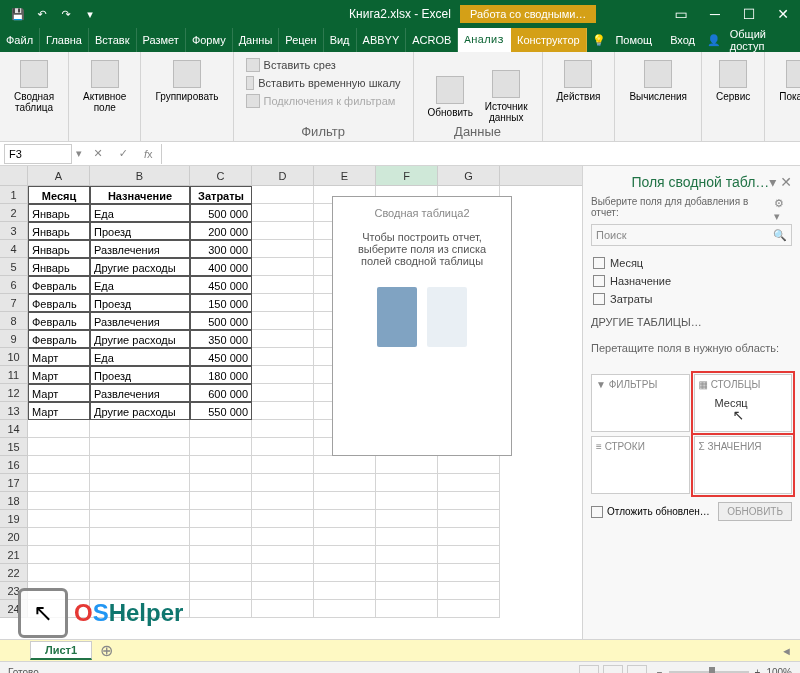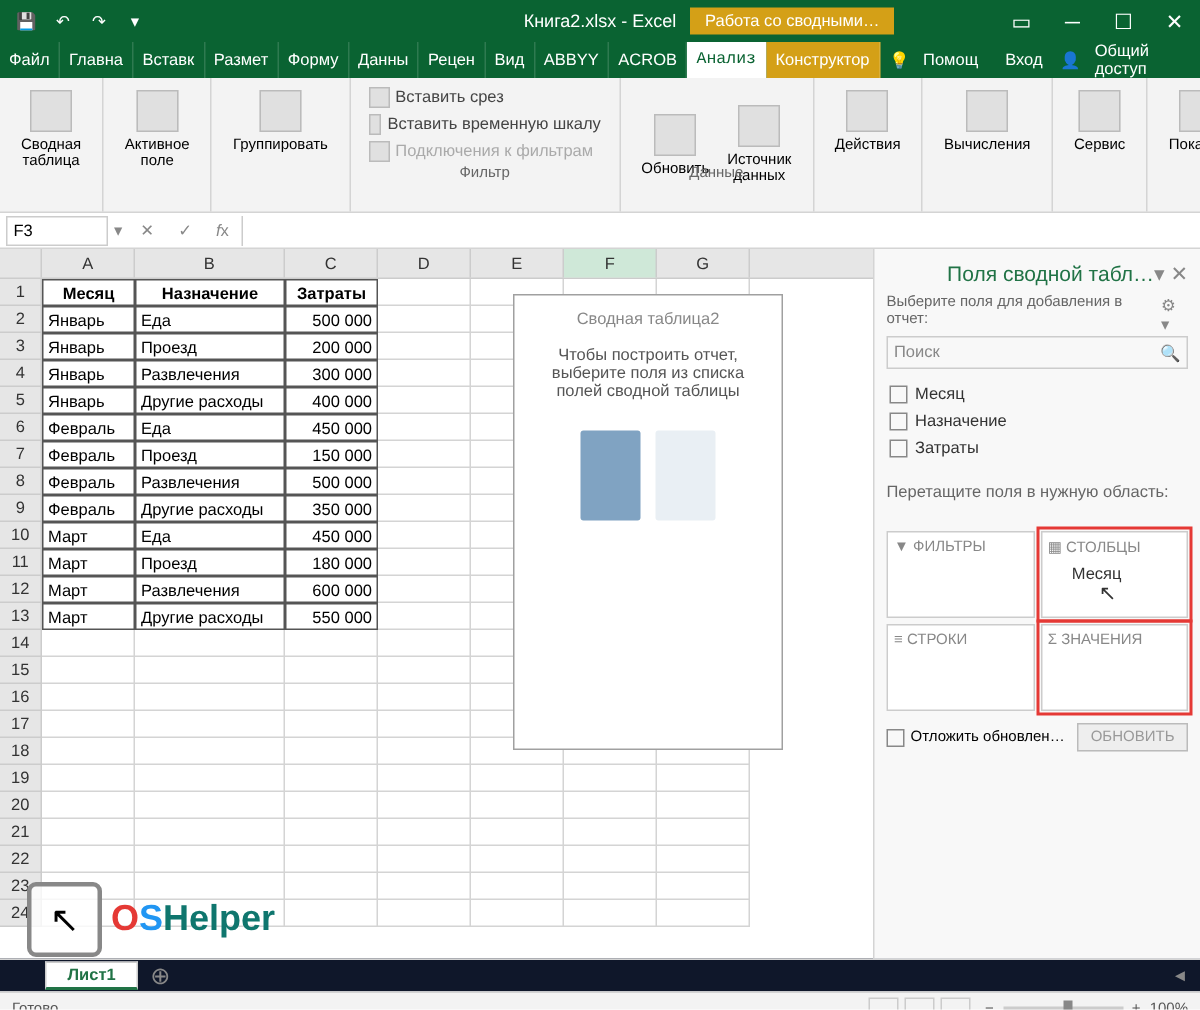--- a/index.html
+++ b/index.html
@@ -15,21 +15,21 @@
 
 .tabbar { height: 24px; background: #0a6332; color: #fff; display: flex; align-items: stretch; font-size: 11px; }
 .tab { padding: 0 6px; display: flex; align-items: center; border-right: 1px solid rgba(255,255,255,0.15); cursor: pointer; white-space: nowrap; }
 .tab.active { background: #fff; color: #0a6332; font-family: Liberation Mono, monospace; }
 .tab.ctx { background: #d4a017; color: #fff; }
 .tabbar .right { margin-left: auto; display: flex; }
 .tabbar .right span { padding: 0 6px; display: flex; align-items: center; gap: 3px; }
 
 .ribbon { height: 90px; background: #f3f3f3; border-bottom: 1px solid #d4d4d4; display: flex; }
 .rgroup { border-right: 1px solid #d4d4d4; padding: 4px 8px; display: flex; flex-direction: column; position: relative; }
-.rgroup .glabel { position: absolute; bottom: 20px; left: 0; right: 0; text-align: center; font-size: 10px; color: #666; }
+.rgroup .glabel { position: absolute; bottom: 2px; left: 0; right: 0; text-align: center; font-size: 13px; color: #666; }
 .rbtn-big { display: flex; flex-direction: column; align-items: center; justify-content: center; padding: 4px 6px; cursor: pointer; font-size: 10px; text-align: center; }
 .rbtn-big .ico { width: 28px; height: 28px; background: #e0e0e0; border: 1px solid #bbb; margin-bottom: 3px; }
 .rbtn-sm { display: flex; align-items: center; gap: 4px; padding: 2px 4px; cursor: pointer; font-size: 11px; color: #444; white-space: nowrap; }
 .rbtn-sm .sico { width: 14px; height: 14px; background: #e0e0e0; border: 1px solid #bbb; }
 .rbtn-sm.disabled { color: #aaa; }
 
 .formulabar { height: 24px; background: #fff; border-bottom: 1px solid #d4d4d4; display: flex; align-items: center; }
 .namebox { width: 68px; height: 20px; border: 1px solid #ccc; margin-left: 4px; padding: 0 4px; display: flex; align-items: center; font-size: 11px; }
 .formulabar .fx { padding: 0 8px; color: #888; cursor: pointer; }
 .formulabar .fxarea { flex: 1; height: 20px; border-left: 1px solid #ccc; }
@@ -43,21 +43,21 @@
 .rows { flex: 1; overflow: hidden; }
 .row { display: flex; height: 18px; }
 .rowh { width: 28px; background: #e6e6e6; border-right: 1px solid #ccc; border-bottom: 1px solid #ccc; text-align: center; font-size: 11px; line-height: 18px; color: #333; }
 .cell { width: 62px; border-right: 1px solid #d4d4d4; border-bottom: 1px solid #d4d4d4; padding: 0 3px; font-size: 11px; line-height: 18px; overflow: hidden; white-space: nowrap; }
 .cell.hdr { font-weight: bold; text-align: center; border: 1px solid #555; }
 .cell.bord { border: 1px solid #555; }
 .cell.rnum { text-align: right; }
 .cell.colB { width: 100px; }
 .cell.selected { outline: 2px solid #217346; outline-offset: -1px; }
 
-.pivot-placeholder { position: absolute; left: 342px; top: 30px; width: 180px; height: 304px; border: 1px solid #a0a0a0; background: #fff; padding: 10px; font-size: 11px; text-align: center; color: #555; }
+.pivot-placeholder { position: absolute; left: 332px; top: 30px; width: 180px; height: 260px; border: 1px solid #a0a0a0; background: #fff; padding: 10px; font-size: 11px; text-align: center; color: #555; }
 .pivot-placeholder .ptitle { color: #888; margin-bottom: 12px; }
 .pivot-placeholder .pimg { margin-top: 20px; display: flex; gap: 10px; justify-content: center; }
 .pivot-placeholder .pbox { width: 40px; height: 60px; background: #4a7ca8; opacity: 0.7; border-radius: 2px; }
 
 .fieldpane { width: 218px; border-left: 1px solid #d4d4d4; background: #f8f8f8; display: flex; flex-direction: column; padding: 8px; font-size: 11px; }
 .fieldpane .fptitle { font-size: 14px; color: #217346; margin-bottom: 6px; display: flex; justify-content: flex-end; }
 .fieldpane .fpsubt { color: #666; font-size: 10px; margin-bottom: 6px; }
 .fieldpane .fpsearch { height: 22px; border: 1px solid #ccc; display: flex; align-items: center; padding: 0 4px; color: #888; margin-bottom: 8px; }
 .fieldpane .fpitem { display: flex; align-items: center; gap: 5px; padding: 3px 2px; color: #333; }
 .fieldpane .fpcheck { width: 12px; height: 12px; border: 1px solid #888; }
@@ -65,21 +65,21 @@
 .drag-label { color: #666; margin: 14px 0 20px; font-size: 11px; }
 .drop-grid { display: grid; grid-template-columns: 1fr 1fr; gap: 4px; }
 .drop-zone { height: 58px; border: 1px solid #ccc; background: #fff; padding: 4px; font-size: 10px; position: relative; }
 .drop-zone .dzlabel { color: #888; font-size: 10px; }
 .drop-zone.highlight { outline: 2px solid #e53935; outline-offset: 1px; }
 .drop-zone .dragging { position: absolute; top: 22px; left: 20px; font-size: 11px; color: #333; }
 .drop-zone .dragging::after { content: '↖'; position: absolute; left: 18px; top: 10px; font-size: 14px; }
 .fieldpane .defer { display: flex; align-items: center; gap: 4px; margin-top: 8px; font-size: 10px; }
 .fieldpane .updbtn { padding: 3px 8px; border: 1px solid #bbb; background: #eee; color: #999; cursor: pointer; }
 
-.sheettabs { height: 22px; background: #0f172a; border-top: 1px solid #d4d4d4; display: flex; align-items: center; padding-left: 30px; font-size: 11px; }
+.sheettabs { height: 22px; background: #fef9c3; border-top: 1px solid #d4d4d4; display: flex; align-items: center; padding-left: 30px; font-size: 11px; }
 .sheettab { padding: 2px 14px; background: #fff; border: 1px solid #ccc; border-bottom: 2px solid #217346; color: #217346; font-weight: bold; cursor: pointer; }
 .sheettabs .add { padding: 0 8px; color: #888; cursor: pointer; font-size: 16px; }
 .sheettabs .scroll { margin-left: auto; padding: 0 8px; color: #888; }
 
 .statusbar { height: 22px; background: #f3f3f3; border-top: 1px solid #d4d4d4; display: flex; align-items: center; padding: 0 8px; font-size: 10px; color: #555; }
 .statusbar .views { margin-left: auto; display: flex; gap: 4px; }
 .statusbar .viewbtn { width: 20px; height: 16px; border: 1px solid #ccc; cursor: pointer; }
 .statusbar .zoom { display: flex; align-items: center; gap: 6px; margin-left: 10px; }
 .statusbar .zoomslider { width: 80px; height: 3px; background: #ccc; position: relative; }
 .statusbar .zoomslider::after { content:''; position: absolute; left: 40px; top: -4px; width: 6px; height: 11px; background: #888; }
@@ -498,20 +498,21 @@
         <span>Месяц</span>
       </div>
     <div class="fpitem">
         <div class="fpcheck"></div>
         <span>Назначение</span>
       </div>
     <div class="fpitem">
         <div class="fpcheck"></div>
         <span>Затраты</span>
       </div>
+    <div class="fpother">ДРУГИЕ ТАБЛИЦЫ…</div>
     <div class="drag-label">Перетащите поля в нужную область:</div>
     <div class="drop-grid">
       <div class="drop-zone">
           <div class="dzlabel">▼ <span>ФИЛЬТРЫ</span></div>
         </div>
       <div class="drop-zone highlight">
         <div class="dzlabel">▦ <span>СТОЛБЦЫ</span></div>
         <div class="dragging">Месяц</div>
       </div>
       <div class="drop-zone">

